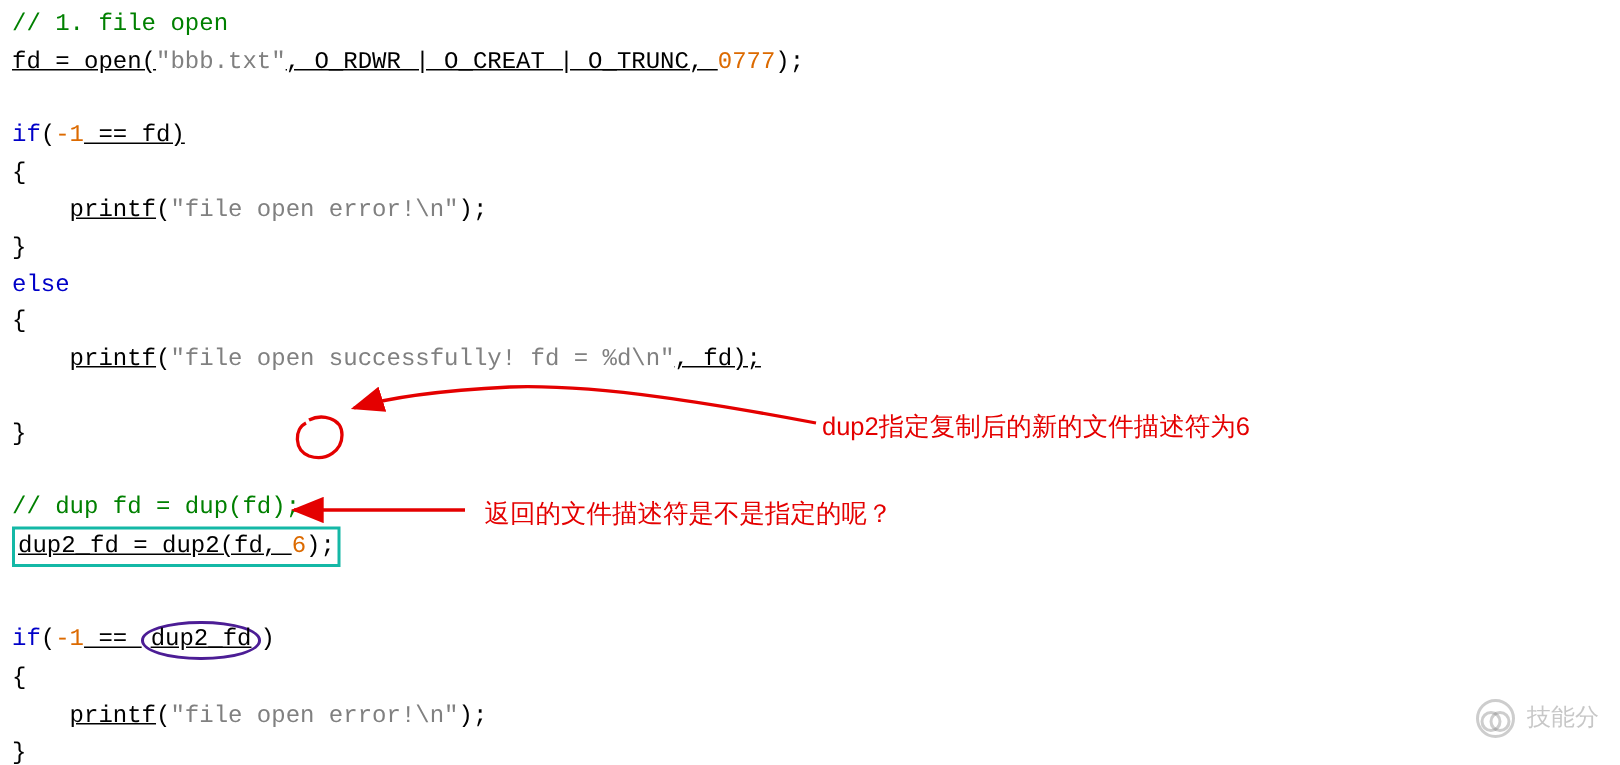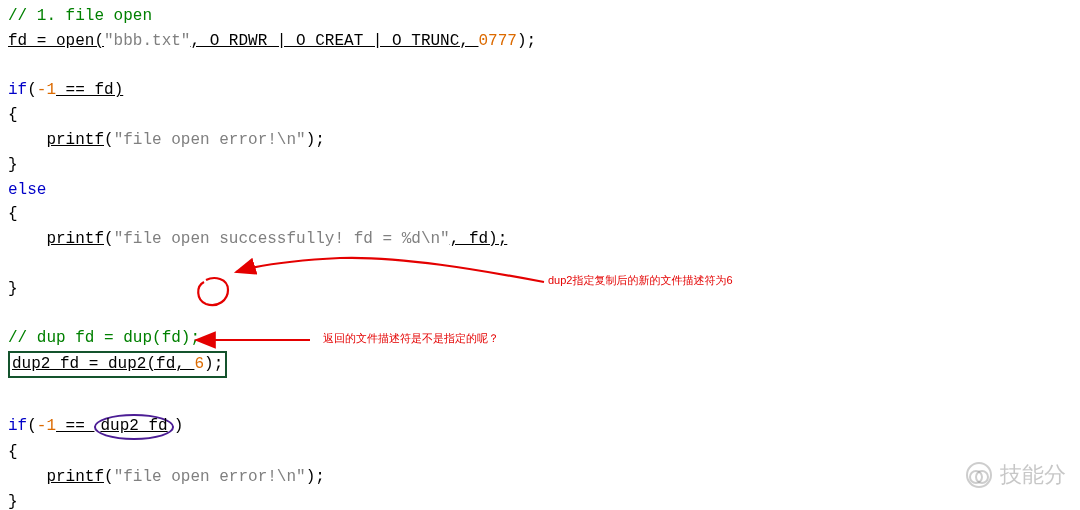--- a/index.html
+++ b/index.html
@@ -15,21 +15,21 @@
     padding: 4px 8px;
   }
   .line { white-space: pre; position: relative; }
   .comment  { color: #008000; margin-top: 24px; }
   .keyword  { color: #0000C8; margin-top: 44px; }
   .number   { color: #DC6A00; margin-top: 12px; }
   .string   { color: #808080; }
   .ident    { color: #000000; text-decoration: underline; }
   .punct    { color: #000000; }
   .boxed {
-    border: 2px solid #14532d;
+    border: 2px solid #14b8a6;
     display: inline-block;
     padding: 0 2px;
     line-height: 1.4;
   }
   .circled {
     border: 2px solid #4c1d95;
     border-radius: 50%;
     display: inline-block;
     padding: 0 4px;
     line-height: 1.35;
@@ -37,30 +37,30 @@
   }
   .highlight-line {
     display: block;
     background: #E8E8F2;
     width: 100%;
   }
   .annotation {
     position: absolute;
     color: #E40000;
     font-family: "Microsoft YaHei", "PingFang SC", sans-serif;
-    font-size: 11px;
+    font-size: 17px;
     white-space: nowrap;
   }
   .watermark {
     position: absolute;
     right: 14px;
     bottom: 18px;
     color: rgba(130,130,130,0.45);
     font-family: "Microsoft YaHei", "PingFang SC", sans-serif;
-    font-size: 22px;
+    font-size: 16px;
     display: flex;
     align-items: center;
     gap: 8px;
   }
   .watermark .wm-icon {
     width: 26px; height: 26px;
     border: 2px solid rgba(130,130,130,0.4);
     border-radius: 50%;
     position: relative;
   }

